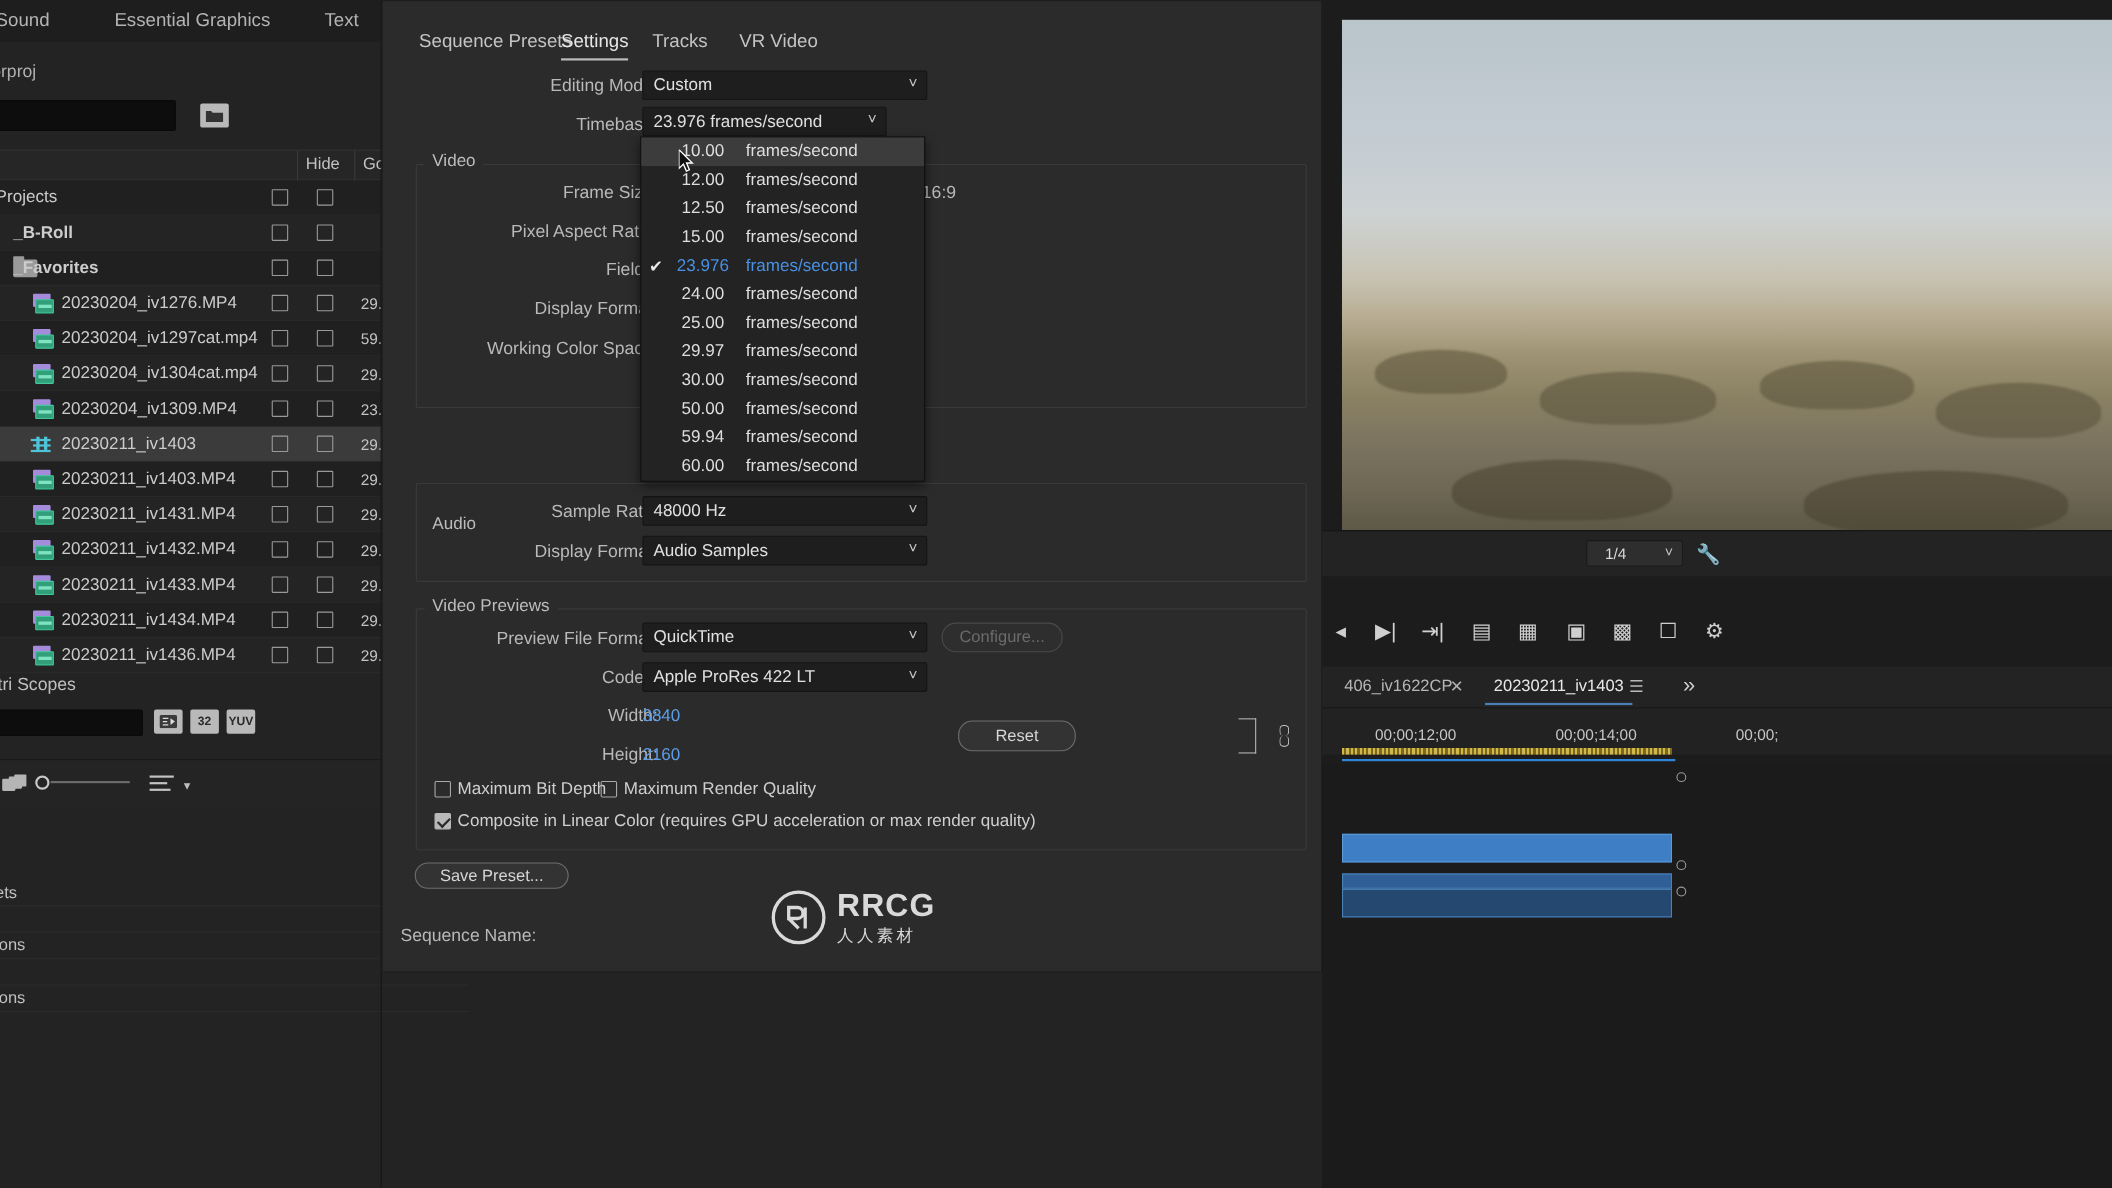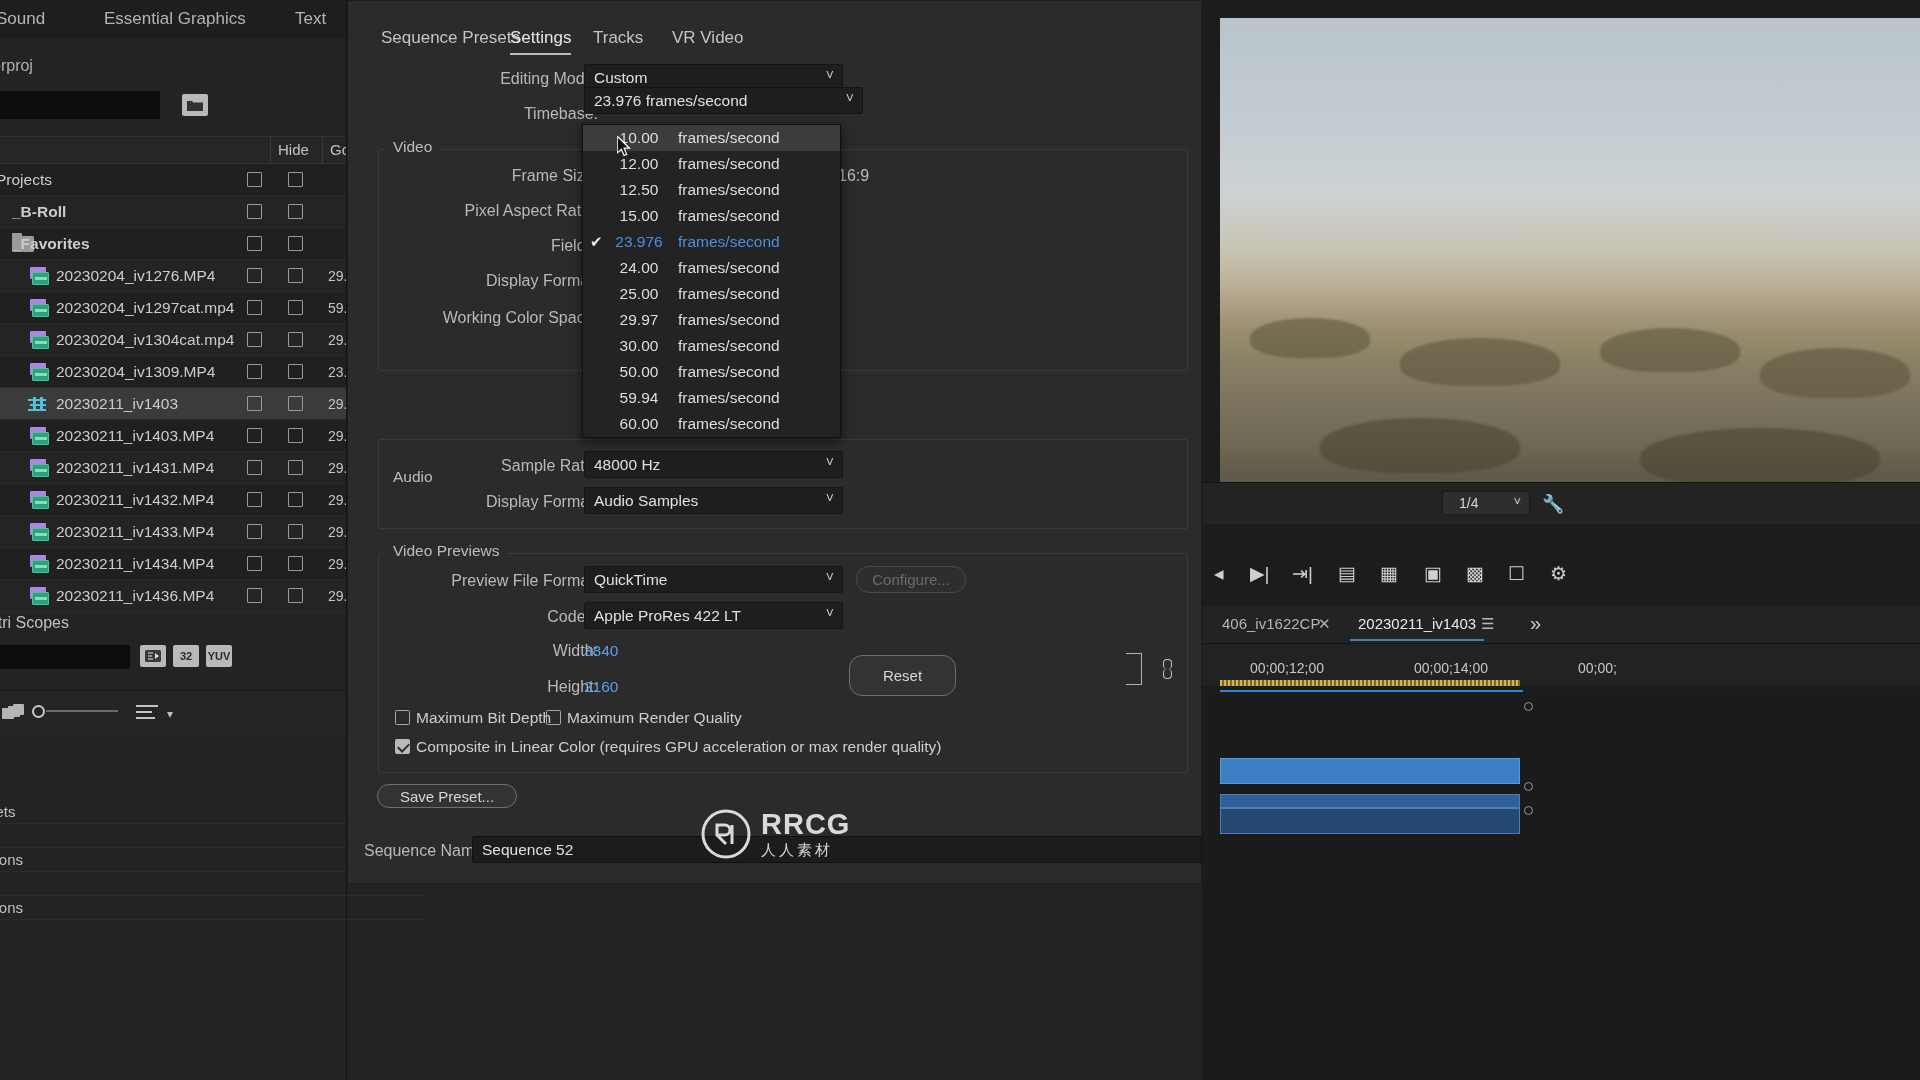--- a/index.html
+++ b/index.html
@@ -576,21 +576,21 @@
       <div class="dlg-tab p4">VR Video</div>
     </div>
 
     <div class="lbl" style="left:90px; top:69px; width:160px;">Editing Mode:</div>
     <div class="select" style="left:236px; top:63px; width:259px;">
       <span>Custom</span>
       <span class="chevglyph">˅</span>
     </div>
 
     <div class="lbl" style="left:90px; top:104px; width:160px;">Timebase:</div>
-    <div class="select" style="left:236px; top:86px; width:279px;">
+    <div class="select" style="left:236px; top:96px; width:222px;">
       <span>23.976  frames/second</span>
       <span class="chevglyph">˅</span>
     </div>
 
     <div class="group-box" style="left:30px; top:148px; width:810px; height:222px;"></div>
     <div class="group-title" style="left:38px; top:137px;">Video</div>
 
     <div class="lbl" style="left:70px; top:166px; width:180px;">Frame Size:</div>
     <div class="lbl" style="left:70px; top:201px; width:180px;">Pixel Aspect Ratio:</div>
     <div class="lbl" style="left:70px; top:236px; width:180px;">Fields:</div>
@@ -629,38 +629,35 @@
     </div>
 
     <div class="lbl" style="left:120px; top:641px; width:130px;">Width:</div>
     <div class="value-blue" style="position:absolute; left:236px; top:641px;">3840</div>
 
     <div class="lbl" style="left:120px; top:677px; width:130px;">Height:</div>
     <div class="value-blue" style="position:absolute; left:236px; top:677px;">2160</div>
 
     <div class="link-bracket"></div>
     <div class="link-icon"></div>
-    <div class="btn" style="left:501px; top:654px; width:107px; height:41px;">Reset</div>
+    <div class="btn" style="left:523px; top:654px; width:107px; height:28px;">Reset</div>
 
     <div class="chkbox" style="left:47px; top:709px;"></div>
     <div class="chk-label" style="left:68px; top:708px;">Maximum Bit Depth</div>
 
     <div class="chkbox" style="left:198px; top:709px;"></div>
     <div class="chk-label" style="left:219px; top:708px;">Maximum Render Quality</div>
 
     <div class="chkbox checked" style="left:47px; top:738px;"></div>
     <div class="chk-label" style="left:68px; top:737px;">Composite in Linear Color (requires GPU acceleration or max render quality)</div>
 
     <div class="btn" style="left:29px; top:783px; width:140px; height:24px;">Save Preset...</div>
 
     <div class="seq-name-row">
       <div class="seq-name-label">Sequence Name:</div>
-      <div class="seq-name-input">
-        <span>Sequence 52</span>
-      </div>
     </div>
   </div>
 
   <div class="dropdown" id="timebase-dropdown">
       <div class="dd-item hover">
         <span class="dd-num">10.00</span>
         <span class="dd-unit">frames/second</span>
       </div>
       <div class="dd-item">
         <span class="dd-num">12.00</span>

